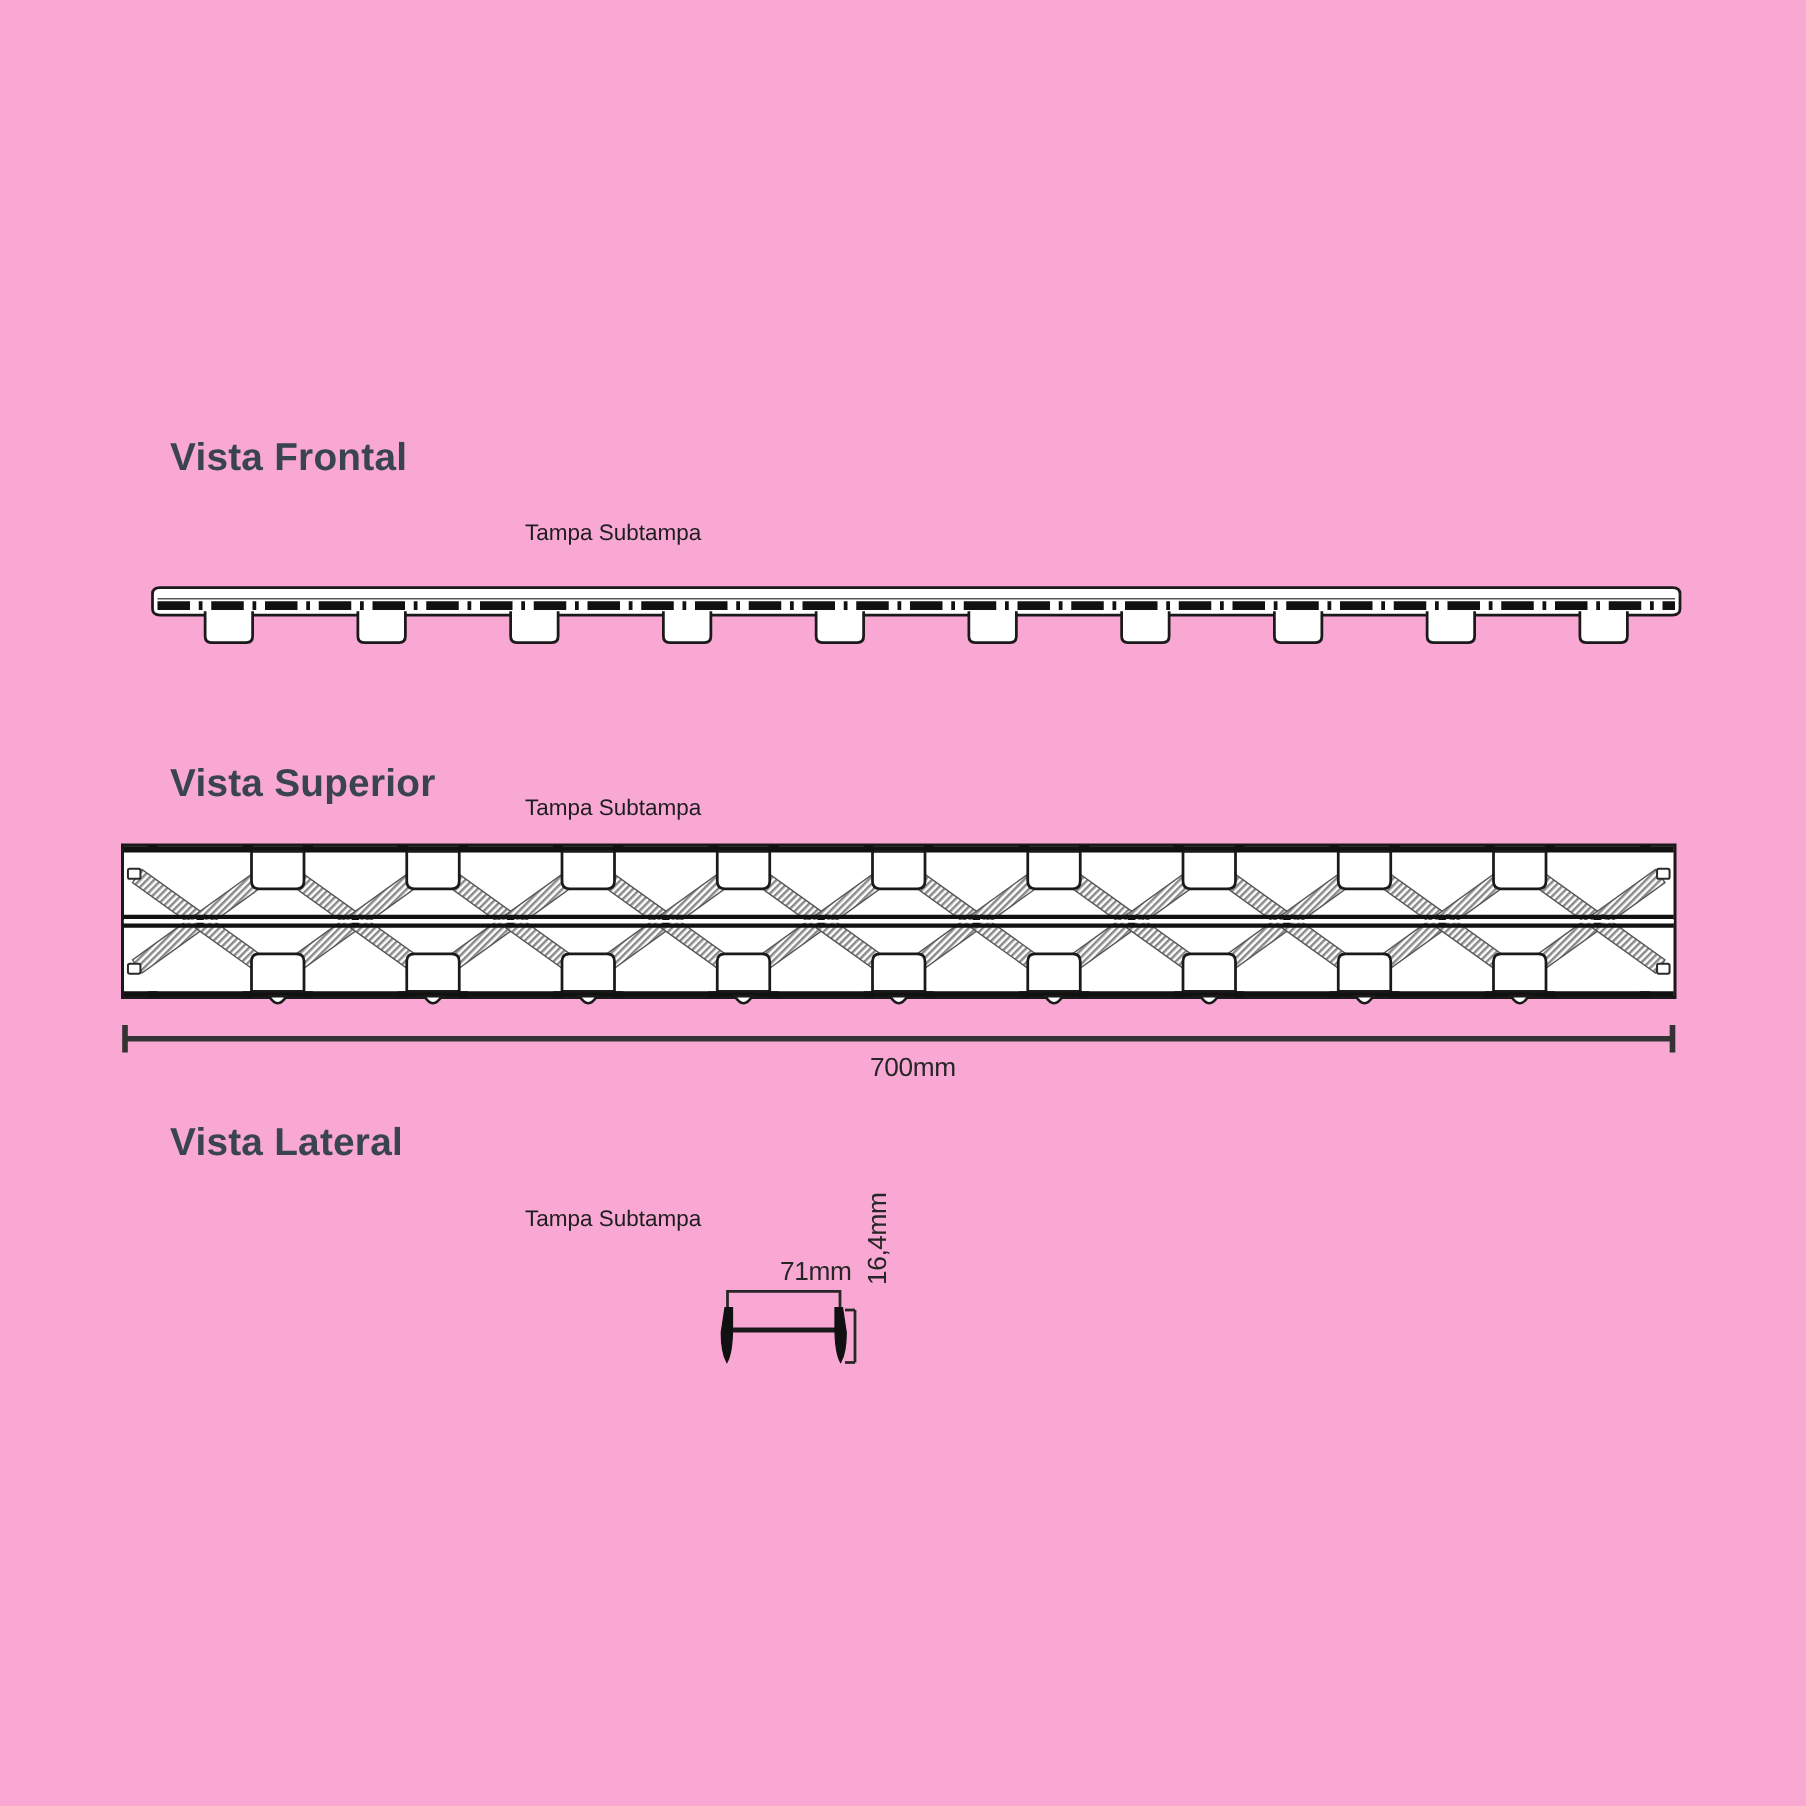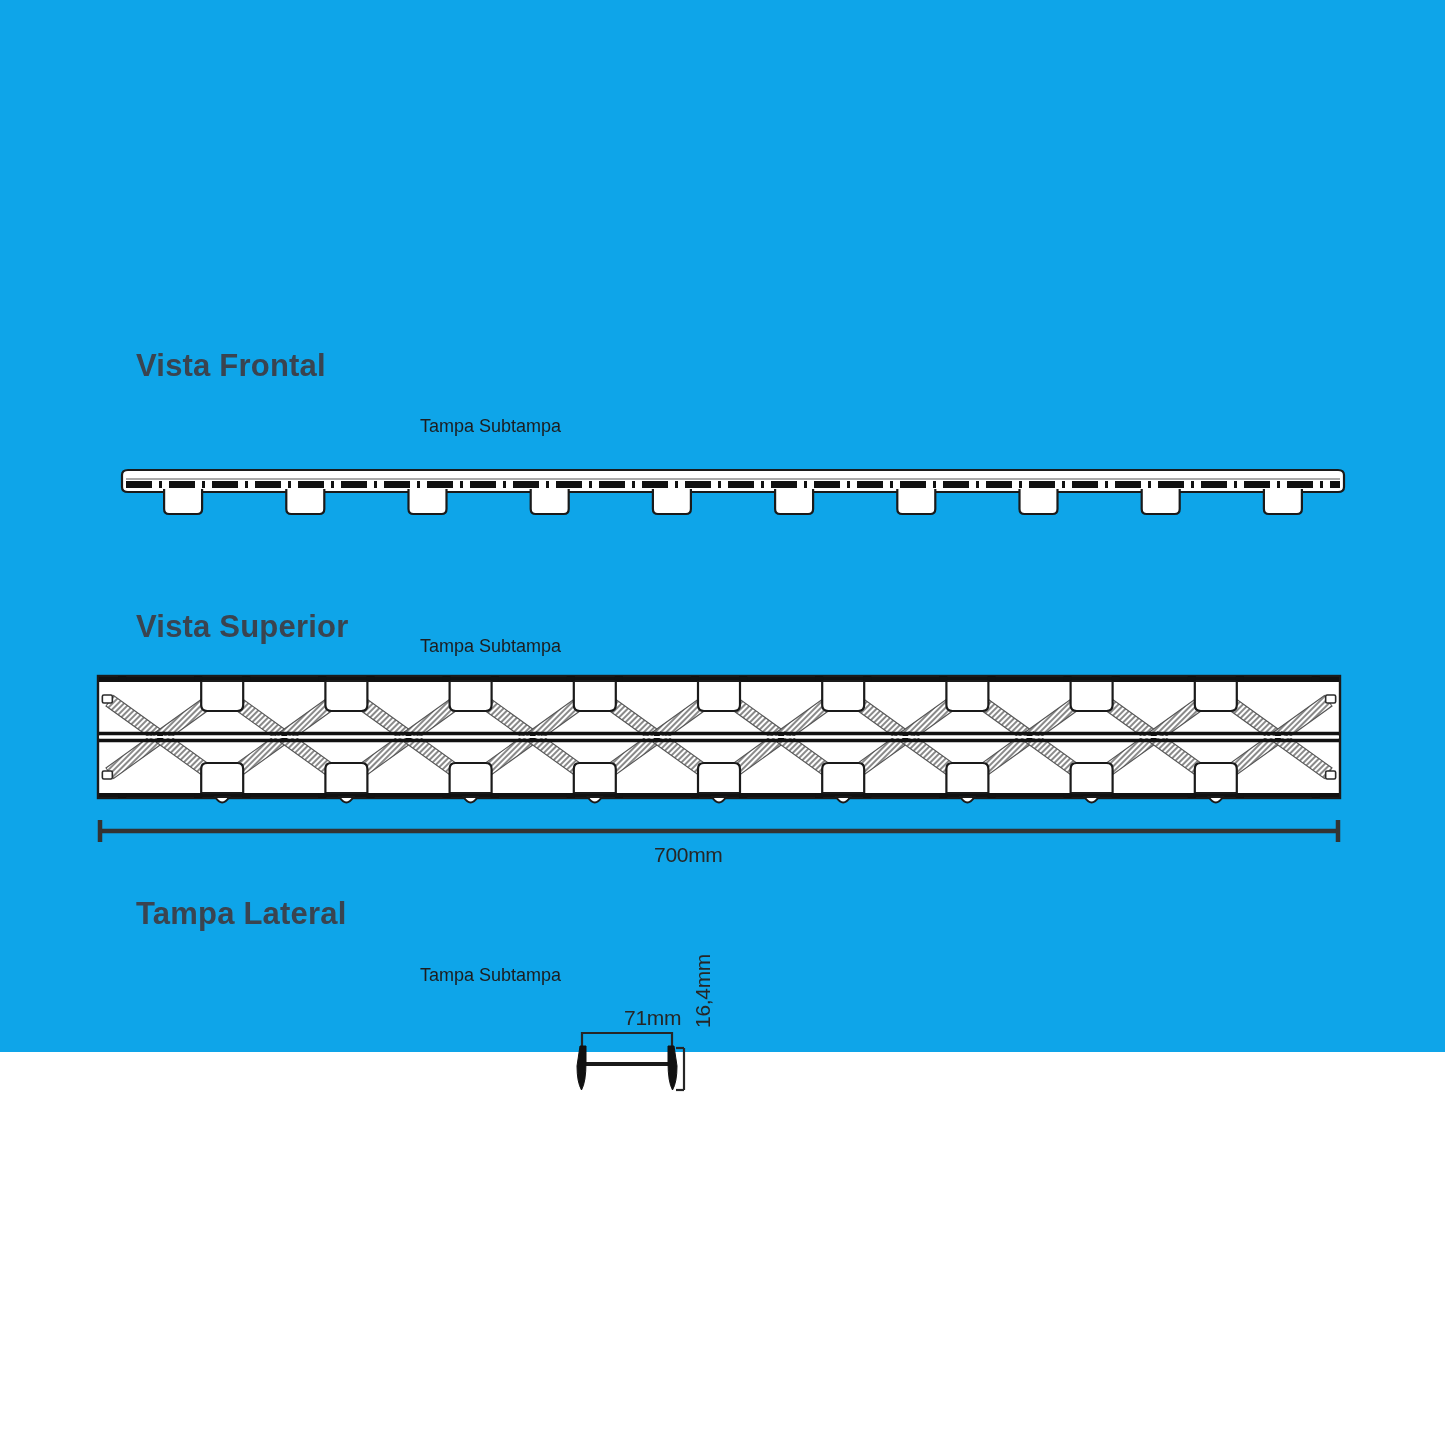--- a/index.html
+++ b/index.html
@@ -12,22 +12,22 @@
     width: 1445px;
     height: 1445px;
     position: relative;
     font-family: "Liberation Sans", sans-serif;
     overflow: hidden;
   }
   #sheet {
     position: absolute;
     left: 0; top: 0;
     width: 1445px;
-    height: 1052px;
-    background: #0ea5e9;
+    height: 1445px;
+    background: #f9a8d4;
   }
 
   .view-title {
     position: absolute;
     font-family: "Liberation Sans", sans-serif;
     font-weight: bold;
     font-size: 31px;
     color: #3a4450;
     letter-spacing: 0.2px;
     white-space: nowrap;
@@ -49,21 +49,21 @@
   #label-lateral  { left: 420px; top: 965px; }
 
   .dim-text {
     position: absolute;
     font-family: "Liberation Sans", sans-serif;
     font-size: 21px;
     color: #262626;
     letter-spacing: -0.3px;
     white-space: nowrap;
   }
-  #dim-700 { left: 654px; top: 843px; }
+  #dim-700 { left: 696px; top: 843px; }
   #dim-71  { left: 624px; top: 1006px; }
   #dim-164 {
     left: 691px; top: 1028px;
     transform: rotate(-90deg);
     transform-origin: 0 0;
     white-space: nowrap;
   }
 
   .svg-layer {
     position: absolute;
@@ -75,21 +75,21 @@
 </style>
 </head>
 <body>
 
 <div id="sheet">
 
   <div class="view-title" id="title-frontal">Vista Frontal</div>
 
   <div class="view-title" id="title-superior">Vista Superior</div>
 
-  <div class="view-title" id="title-lateral">Tampa Lateral</div>
+  <div class="view-title" id="title-lateral">Vista Lateral</div>
 
   <div class="part-label" id="label-frontal">Tampa Subtampa</div>
 
   <div class="part-label" id="label-superior">Tampa Subtampa</div>
 
   <div class="part-label" id="label-lateral">Tampa Subtampa</div>
 
   <div class="dim-text" id="dim-700">700mm</div>
 
   <div class="dim-text" id="dim-71">71mm</div>

